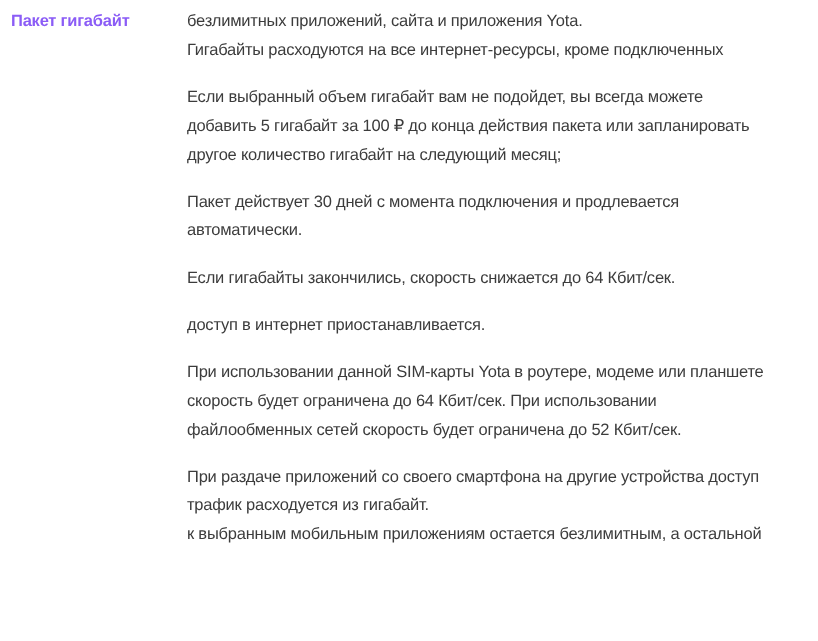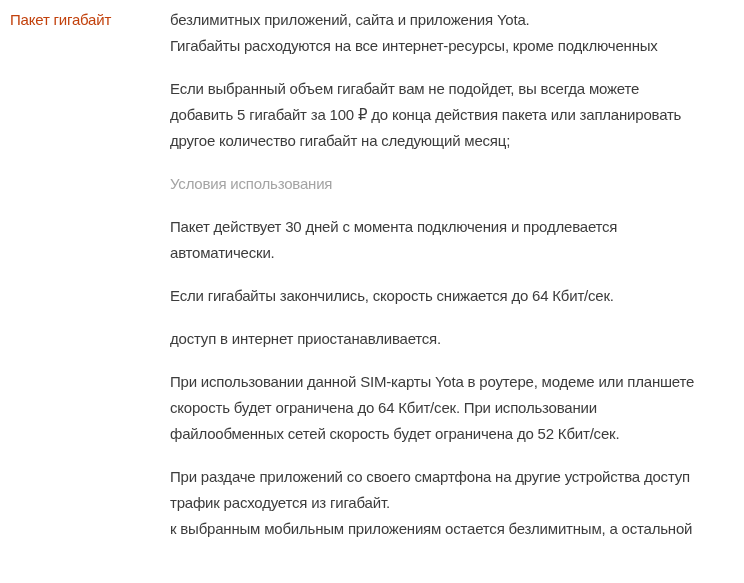--- a/index.html
+++ b/index.html
@@ -21,22 +21,22 @@
     padding-top: 7px;
   }
   .label-col {
     width: 170px;
     flex: 0 0 170px;
     box-sizing: border-box;
     padding-left: 10px;
   }
   .label-title {
     font-size: 15px;
-    font-weight: normal;
-    color: #c2410c;
+    font-weight: bold;
+    color: #8b5cf6;
     line-height: 26px;
     letter-spacing: -0.2px;
     white-space: nowrap;
   }
   .content-col {
     flex: 1 1 auto;
     min-width: 0;
   }
   .para {
     margin: 0 0 17px 0;
@@ -67,23 +67,20 @@
       <div class="line">безлимитных приложений, сайта и приложения Yota.</div>
       <div class="line">Гигабайты расходуются на все интернет-ресурсы, кроме подключенных</div>
     </div>
 
     <div class="para">
       <div class="line">Если выбранный объем гигабайт вам не подойдет, вы всегда можете</div>
       <div class="line">добавить 5 гигабайт за 100 ₽ до конца действия пакета или запланировать</div>
       <div class="line">другое количество гигабайт на следующий месяц;</div>
     </div>
 
-    <div class="para muted">
-      <div class="line">Условия использования</div>
-    </div>
 
     <div class="para">
       <div class="line">Пакет действует 30 дней с момента подключения и продлевается</div>
       <div class="line">автоматически.</div>
     </div>
 
     <div class="para">
       <div class="line">Если гигабайты закончились, скорость снижается до 64 Кбит/сек.</div>
     </div>
 

